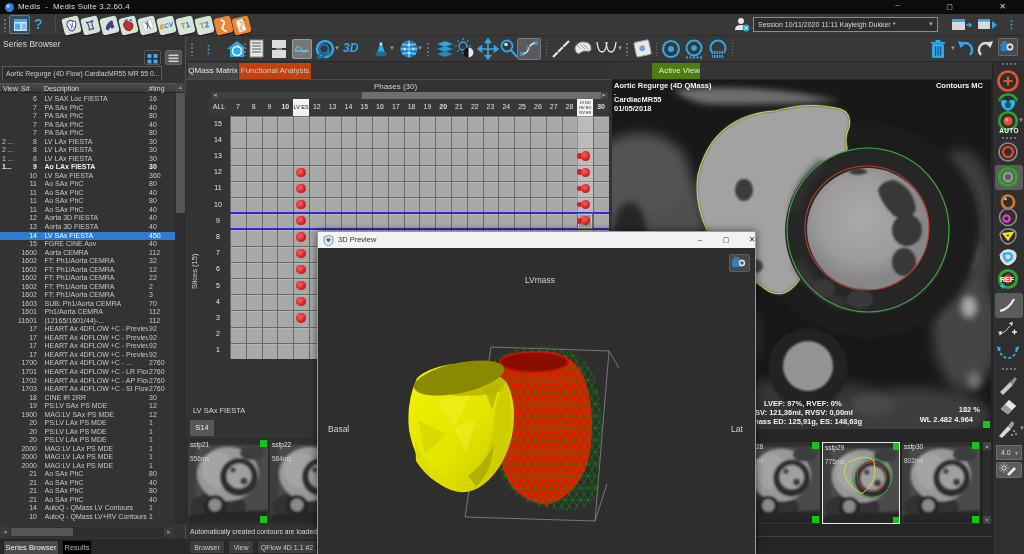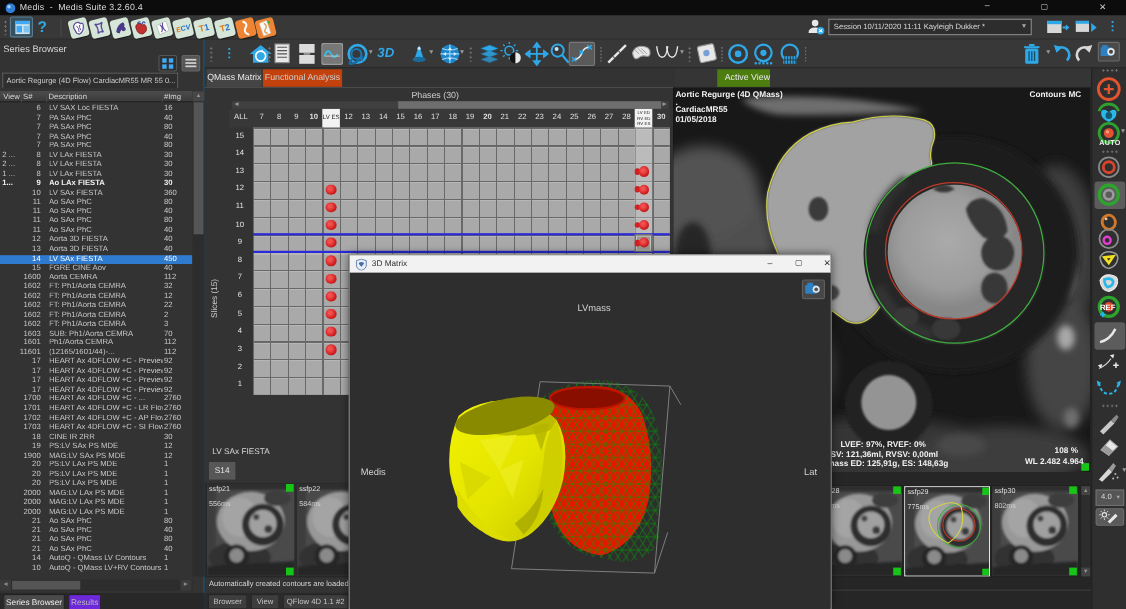--- a/index.html
+++ b/index.html
@@ -38,21 +38,21 @@
 .trow .ci { position:absolute; left:149px; }
 #vscroll { position:absolute; left:175px; top:47px; width:11px; height:441px; background:#2d2d2d; }
 #vscroll .arr { position:absolute; left:0; width:11px; height:9px; background:#474747; color:#999;
   font-size:5px; text-align:center; line-height:9px;}
 #vscroll .thumb { position:absolute; left:1px; top:10px; width:9px; height:120px; background:#555555; }
 #hscroll { position:absolute; left:0px; top:491px; width:175px; height:10px; background:#2d2d2d; }
 #hscroll .thumb { position:absolute; left:11px; top:1px; width:62px; height:8px; background:#555555; }
 #hscroll .arr { position:absolute; top:0; width:10px; height:10px; background:#3a3a3a; color:#888;
   font-size:6px; text-align:center; line-height:10px; }
 #lp-tabs { position:absolute; left:0; top:503px; width:186px; height:15px; background:#282828; }
-.btab { position:absolute; top:1px; height:14px; font-size:7.5px; color:#b8b8b8; background:#6d28d9;
+.btab { position:absolute; top:1px; height:14px; font-size:7.5px; color:#b8b8b8; background:#000000;
   line-height:14px; text-align:center; border:1px solid #222; border-bottom:none; white-space:nowrap; overflow:hidden;}
 .btab.act { background:#4a4a4a; color:#efefef; }
 
 #tb2 { left:186px; top:36px; width:838px; height:26px; background:#383838; border-bottom:1px solid #292929; }
 .icon { position:absolute; }
 
 #center { left:186px; top:62px; width:426px; height:492px; background:#333333; }
 .ptab { position:absolute; top:1px; height:16px; font-size:8px; line-height:16px; text-align:center;
   white-space:nowrap; overflow:hidden;}
 #phases { position:absolute; left:188px; top:20px; font-size:8px; color:#d0d0d0; }
@@ -922,22 +922,22 @@
 <ellipse cx="262" cy="325" rx="22" ry="10" fill="#484848" filter="url(#b3)"></ellipse>
 </svg>
     <div class="ov" style="left:2px;top:1px">Aortic Regurge (4D QMass)</div>
     <div class="ov" style="left:2px;top:8px">.</div>
     <div class="ov" style="left:2px;top:15px">CardiacMR55</div>
     <div class="ov" style="left:2px;top:24px">01/05/2018</div>
     <div class="ov" style="right:8px;top:1px">Contours MC</div>
     <div class="ov" style="left:152px;top:319px">LVEF: 97%, RVEF: 0%</div>
     <div class="ov" style="left:134px;top:328px">LVSV: 121,36ml, RVSV: 0,00ml</div>
     <div class="ov" style="left:131px;top:337px">LVmass ED: 125,91g, ES: 148,63g</div>
-    <div class="ov" style="right:11px;top:325px">108 %</div>
-    <div class="ov" style="right:6px;top:335px">WL 2.482 4.964</div>
+    <div class="ov" style="right:11px;top:325px">182 %</div>
+    <div class="ov" style="right:18px;top:335px">WL 2.482 4.964</div>
     <div class="gsq" style="right:1px;bottom:1px"></div>
   </div>
   <div id="rthumbs">
 <div class="mthumb" style="left:130px;top:1px;width:78px;height:82px;"><svg width="78" height="82" viewBox="0 0 80 84" preserveAspectRatio="none">
       <defs>
               <filter id="mb" x="-20%" y="-20%" width="140%" height="140%">
                 <feGaussianBlur stdDeviation="1.1"></feGaussianBlur>
               </filter>
             </defs>
       <rect width="80" height="84" fill="#4a4a4a"></rect>
@@ -1114,21 +1114,21 @@
           </g>
         </svg></div>
 </div>
 
 <div id="viewer" class="abs">
   <div id="vtitle">
     <svg style="position:absolute;left:5px;top:2.5px" width="11" height="11" viewBox="0 0 11 11">
       <path d="M5.5 0.5 L10 2 V6 Q10 9.5 5.5 10.8 Q1 9.5 1 6 V2 Z" fill="#e8eef4" stroke="#5577aa" stroke-width=".8"></path>
       <path d="M3 4 Q5.5 2.5 8 4 Q7 6.5 5.5 7.5 Q4 6.5 3 4Z" fill="#4a6fa5"></path>
     </svg>
-    <div class="t">3D Matrix</div>
+    <div class="t">3D Preview</div>
     <div class="b" style="left:375px">–</div>
     <div class="b" style="left:401px;font-size:7px">▢</div>
     <div class="b" style="left:427px">✕</div>
   </div>
   <div style="position:absolute;left:0;top:16px;width:437px;height:306px;background:#2e2e2e;overflow:hidden">
 <svg class="abs" style="left:0;top:0" width="437" height="306" viewBox="0 0 437 306">
 <defs>
 <pattern id="mesh" width="15" height="12" patternUnits="userSpaceOnUse">
   <path d="M0 0 L15 0 M0 12 L15 12 M0 0 L7.5 12 L15 0 M7.5 0 L0 12 M7.5 0 L15 12" stroke="#00a000" stroke-width=".7" fill="none"></path>
 </pattern>
@@ -1168,18 +1168,18 @@
 <path d="M166 140 L182 136 L174 162 Z" fill="#b4b400" opacity=".8"></path>
 <path d="M150 228 Q166 216 176 196 Q174 224 158 238 Z" fill="#a8a800" opacity=".8"></path>
 </svg>
     <div id="vcam"><svg width="19" height="16" viewBox="0 0 19 16">
       <rect x="2" y="4" width="11" height="8" rx="1" fill="#2f80c0"></rect>
       <rect x="4" y="2" width="5" height="3" fill="#2f80c0"></rect>
       <circle cx="12" cy="8" r="3.2" fill="#e8e8e8"></circle>
             <circle cx="12" cy="8" r="1.7" fill="#555"></circle>
     </svg></div>
     <div class="vlab" style="left:207px;top:27px">LVmass</div>
-    <div class="vlab" style="left:10px;top:176px">Medis</div>
+    <div class="vlab" style="left:10px;top:176px">Basal</div>
     <div class="vlab" style="left:413px;top:176px">Lat</div>
   </div>
 </div>
 
 </div>
 
 </body></html>

